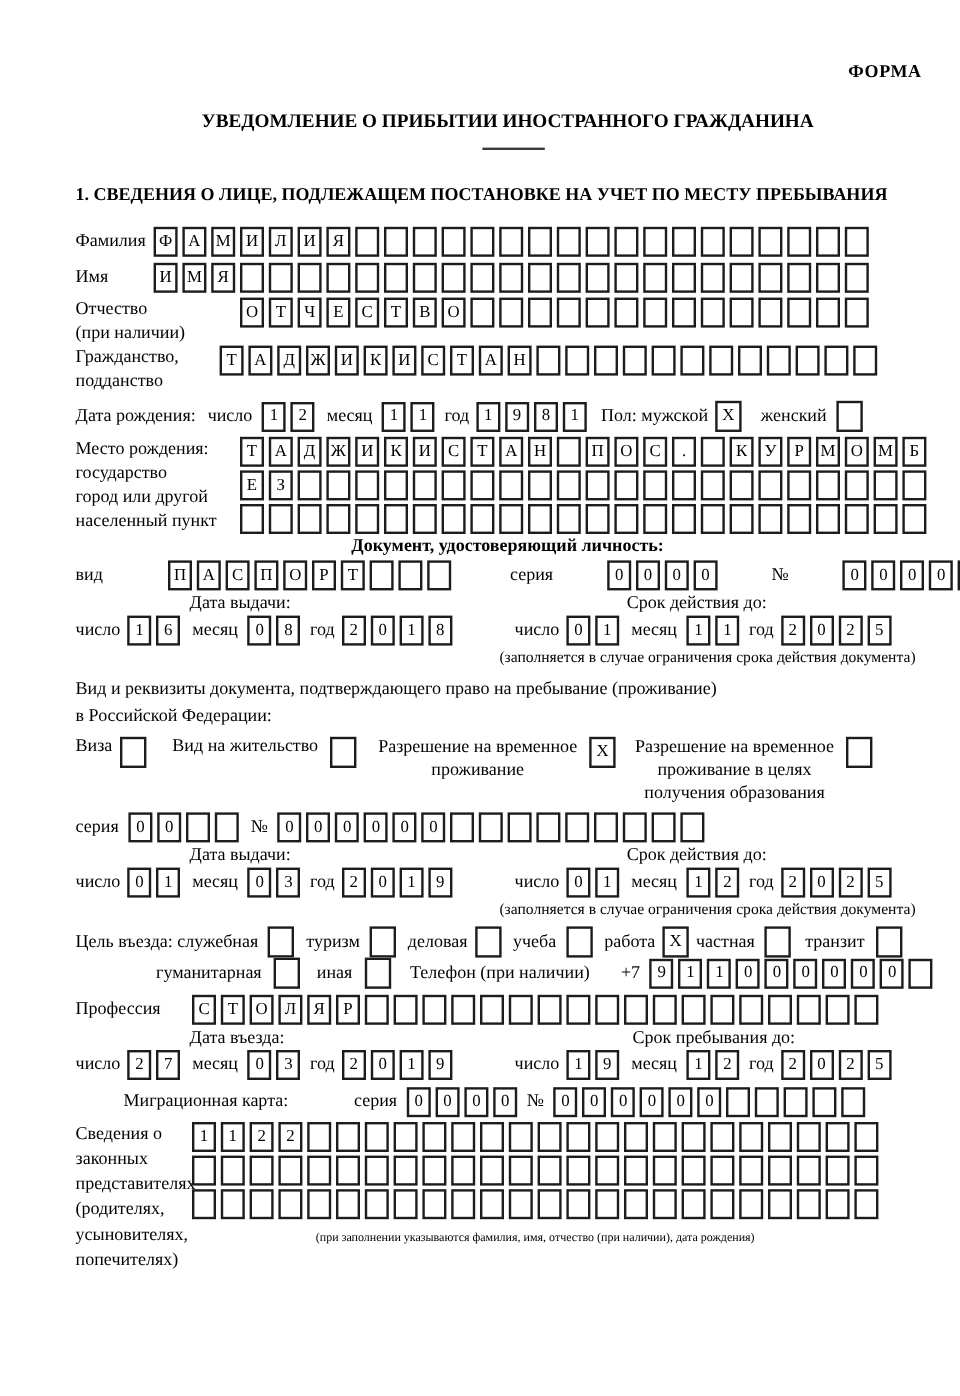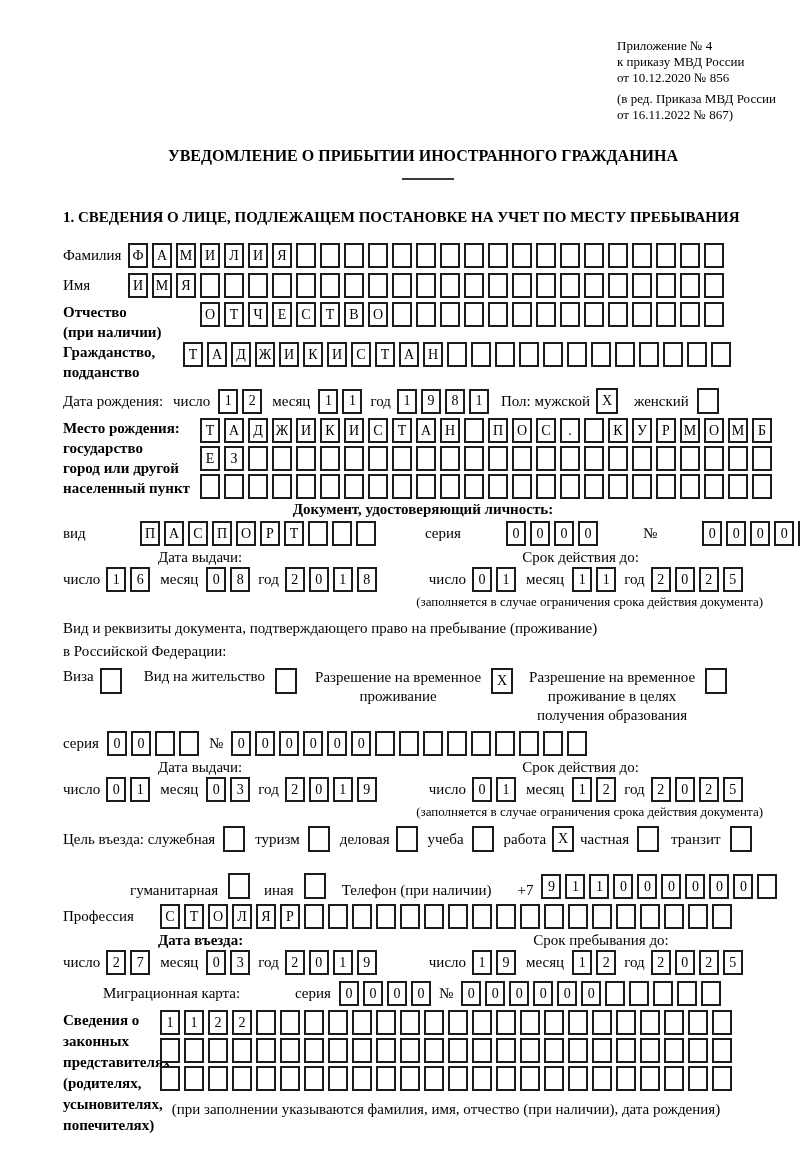--- a/index.html
+++ b/index.html
@@ -12,54 +12,48 @@
   .hdr{margin-left:554px;font-size:13px;line-height:16px;white-space:nowrap;}
   .hdr .g2{margin-top:5px;}
   .forma{text-align:right;padding-right:15px;margin-top:14px;font-weight:bold;letter-spacing:.5px;}
   .title{text-align:center;font-weight:bold;font-size:16px;line-height:21px;white-space:nowrap;}
   .t1{margin-top:22px;}
   .uline{display:inline-block;width:52px;height:2px;background:#3a3a3a;margin-left:10px;vertical-align:2px;}
   .section{font-weight:bold;font-size:15px;margin-top:22px;white-space:nowrap;}
   .row{display:flex;align-items:center;margin-top:5px;white-space:nowrap;}
   .row.top{align-items:flex-start;}
   .lbl{flex:0 0 auto;}
-  .lblblock{flex:0 0 auto;line-height:20px;font-weight:bold;}
+  .lblblock{flex:0 0 auto;line-height:20px;}
   .cells{display:flex;gap:4px;flex:0 0 auto;}
   .cell{
     width:20px;height:25px;box-sizing:border-box;border:2px solid #1c1c1c;
     display:flex;align-items:center;justify-content:center;
     font-size:14px;background:#fff;flex:0 0 auto;
   }
   .cb .cell{width:22px;height:26px;}
   .note{font-size:13px;margin-top:2px;text-align:right;padding-right:20px;}
   .dhdr{display:flex;margin-top:3px;white-space:nowrap;}
   .plain{margin-top:8px;line-height:21px;white-space:nowrap;}
   .opt{display:flex;align-items:flex-start;}
   .optlbl{text-align:center;line-height:19px;}
   .colgap{display:flex;flex-direction:column;}
   .colgap .cells{margin-top:3px;}
   .colgap .cells:first-child{margin-top:0;}
-  .repnote{font-size:15px;margin-top:10px;text-align:center;white-space:nowrap;}
+  .repnote{font-size:10px;margin-top:10px;text-align:center;white-space:nowrap;}
   .ml6{margin-left:6px;}.ml8{margin-left:8px;}.ml10{margin-left:10px;}
   .ml12{margin-left:12px;}.ml14{margin-left:14px;}.ml16{margin-left:16px;font-family:Liberation Serif, serif;}
   .mr6{margin-right:6px;}.mr8{margin-right:8px;}.mr10{margin-right:10px;}
 </style>
 </head>
 <body>
 
 <div class="page">
 
-  <div class="hdr">
-    <div>Приложение № 4</div>
-    <div>к приказу МВД России</div>
-    <div>от 10.12.2020 № 856</div>
-    <div class="g2">(в ред. Приказа МВД России</div>
-    <div>от 16.11.2022 № 867)</div>
-  </div>
-
+
+  <div class="forma">ФОРМА</div>
 
   <div class="title t1">УВЕДОМЛЕНИЕ О ПРИБЫТИИ ИНОСТРАННОГО ГРАЖДАНИНА</div>
   <div class="title"><span class="uline"></span></div>
 
   <div class="section">1. СВЕДЕНИЯ О ЛИЦЕ, ПОДЛЕЖАЩЕМ ПОСТАНОВКЕ НА УЧЕТ ПО МЕСТУ ПРЕБЫВАНИЯ</div>
 
   <div class="row" style="margin-top:17px;">
     <span class="lbl" style="width:65px;">Фамилия</span>
     <div class="cells">
         <span class="cell">Ф</span>
@@ -518,21 +512,21 @@
     <span class="lbl ml6 mr8">частная</span>
     <div class="cells cb">
         <span class="cell"></span>
       </div>
     <span class="lbl ml12 mr10">транзит</span>
     <div class="cells cb">
         <span class="cell"></span>
       </div>
   </div>
 
-  <div class="row" style="margin-top:21px;align-items:flex-end;">
+  <div class="row" style="margin-top:0;">
     <span class="lbl mr10" style="margin-left:67px;">гуманитарная</span>
     <div class="cells cb">
         <span class="cell"></span>
       </div>
     <span class="lbl ml14 mr10">иная</span>
     <div class="cells cb">
         <span class="cell"></span>
       </div>
     <span class="lbl ml16">Телефон (при наличии)</span>
     <span class="lbl mr8" style="margin-left:26px;">+7</span>
@@ -574,21 +568,21 @@
         <span class="cell"></span>
         <span class="cell"></span>
         <span class="cell"></span>
         <span class="cell"></span>
         <span class="cell"></span>
         <span class="cell"></span>
       </div>
   </div>
 
   <div class="dhdr">
-    <span style="margin-left:95px;font-weight:bold;">Дата въезда:</span>
+    <span style="margin-left:95px;">Дата въезда:</span>
     <span style="margin-left:290px;">Срок пребывания до:</span>
   </div>
 
   <div class="row" style="margin-top:1px;">
     <span class="lbl mr6">число</span>
     <div class="cells">
         <span class="cell">2</span>
         <span class="cell">7</span>
       </div>
     <span class="lbl ml10 mr8">месяц</span>

